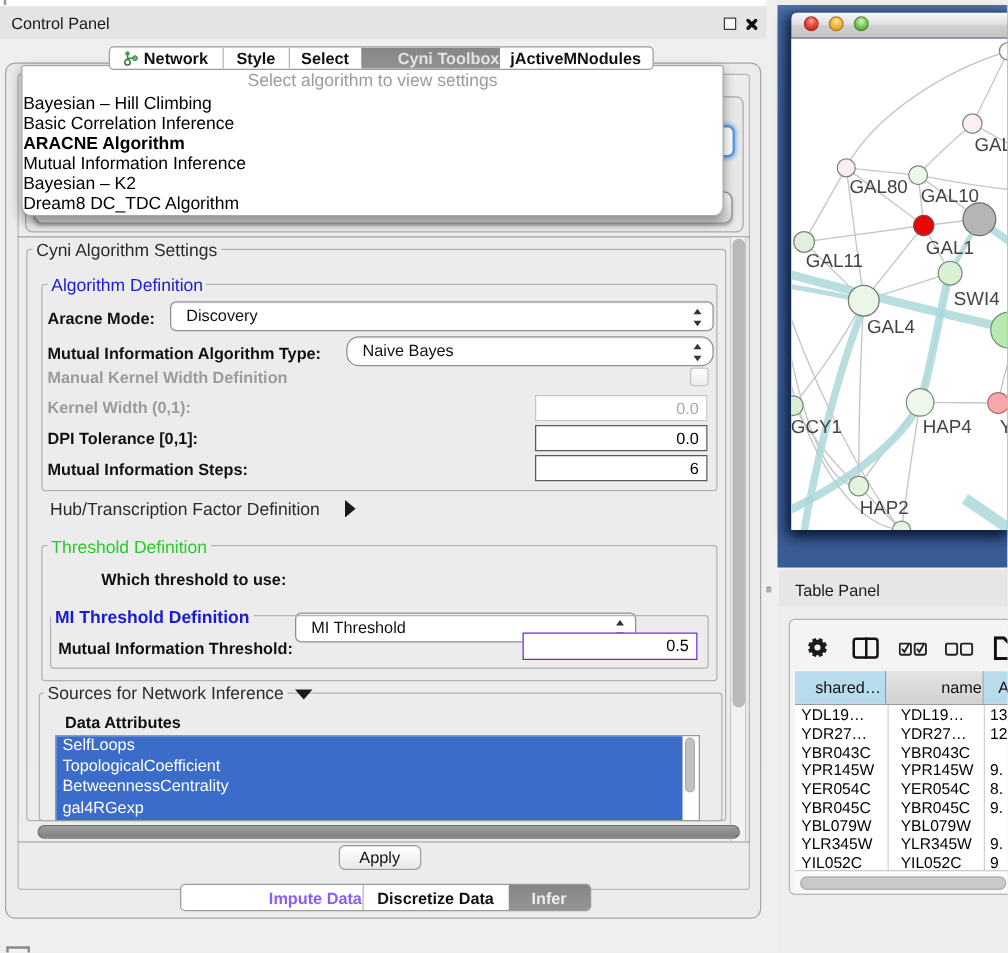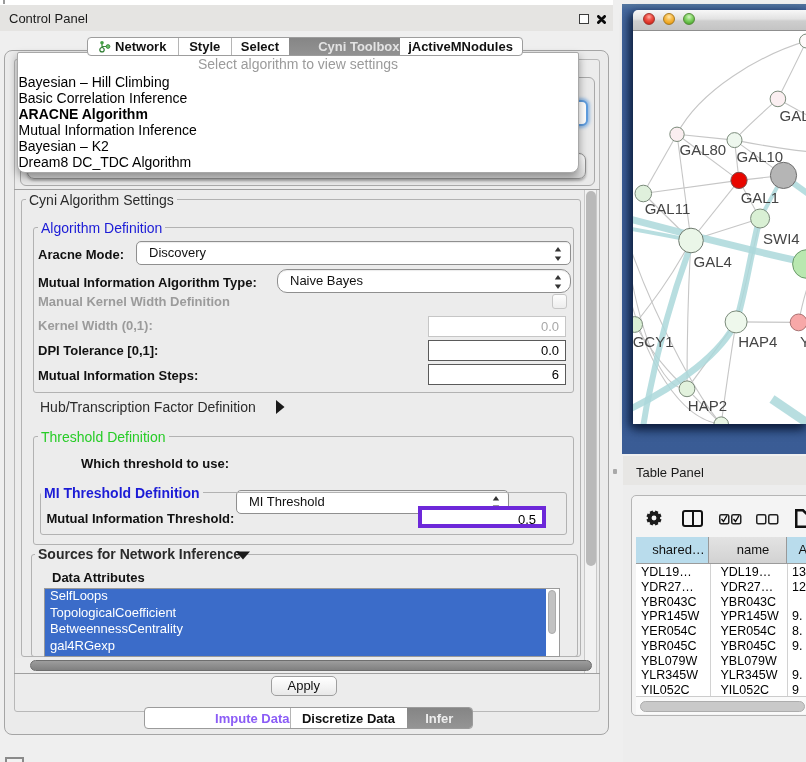--- a/index.html
+++ b/index.html
@@ -89,24 +89,24 @@
     <span class="ct">MI Threshold</span>
   <svg class="abs" style="right:8px;top:5px;" width="8" height="14" viewBox="0 0 8 14">
       <path d="M4 0 L7.2 4.4 L0.8 4.4 Z" fill="#333"></path>
       <path d="M4 14 L0.8 9.6 L7.2 9.6 Z" fill="#333"></path>
     </svg>
 </div>
 
 <div class="grp" style="left:39.5px;top:492px;width:527.5px;height:43px;"></div>
 <div class="gt" style="left:41px;top:485px;color:#1b1bd6;font-weight:bold;">MI Threshold Definition</div>
 <div class="lbl b" style="left:46.5px;top:511px;">Mutual Information Threshold:</div>
-<div class="fld" style="left:418px;top:506px;width:128px;height:22px;border:4px solid #6d28d9;line-height:20px;">0.5</div>
+<div class="fld" style="left:418px;top:506px;width:140px;height:22px;border:1px solid #6d28d9;line-height:20px;">0.5</div>
 
 <div class="grp" style="left:31px;top:554px;width:547px;height:103px;"></div>
-<div class="gt" style="left:35px;top:546px;color:#2b2b2b;font-weight:bold;">Sources for Network Inference</div>
+<div class="gt" style="left:35px;top:546px;color:#2b2b2b;">Sources for Network Inference</div>
 <svg class="abs" style="left:236px;top:551px;" width="14" height="9" viewBox="0 0 14 9">
     <path d="M0 0.5 L14 0.5 L7 8.5 Z" fill="#1a1a1a"></path>
   </svg>
 <div class="lbl b" style="left:36px;top:570px;margin-left:16px;">Data Attributes</div>
 
 <div class="abs" style="left:44px;top:588px;width:516px;height:69px;background:#fff;border:1px solid #9a9a9a;box-sizing:border-box;">
   <div class="abs" style="left:0;top:0;width:501px;height:67px;background:#3b6cc9;"></div>
   <div class="abs" style="left:5px;top:-1px;font-size:13px;color:#fff;line-height:16.5px;">SelfLoops<br>TopologicalCoefficient<br>BetweennessCentrality<br>gal4RGexp</div>
   <div class="abs" style="left:503px;top:1px;width:8px;height:44px;background:#c2c2c2;border:1px solid #ababab;border-radius:5px;box-sizing:border-box;"></div>
 </div>
@@ -247,21 +247,21 @@
     <svg class="abs" style="left:124px;top:18px;" width="23" height="11" viewBox="0 0 23 11">
         <rect x="0.75" y="0.75" width="9" height="9" rx="1.5" fill="none" stroke="#222" stroke-width="1.5"></rect>
         <rect x="12.75" y="0.75" width="9" height="9" rx="1.5" fill="none" stroke="#222" stroke-width="1.5"></rect>
       </svg>
     <svg class="abs" style="left:163px;top:13px;" width="14" height="19" viewBox="0 0 14 19">
         <path d="M1.25 1.25 L8 1.25 L12.75 6 L12.75 17.75 L1.25 17.75 Z" fill="none" stroke="#111" stroke-width="2.5"></path>
       </svg>
 
     <div class="abs" style="left:3.5px;top:41px;width:176.5px;height:27px;border-bottom:1px solid #9b9b9b;box-sizing:border-box;font-size:13px;color:#111;">
       <div class="abs" style="left:0;top:0;width:73px;height:26px;background:#b9dcec;border-right:1px solid #999;text-align:center;line-height:26px;box-sizing:border-box;padding-left:14px;">shared…</div>
-      <div class="abs" style="left:73px;top:0;width:78px;height:26px;background:linear-gradient(#e3e3e3,#d2d2d2);border-right:1px solid #999;text-align:center;line-height:26px;box-sizing:border-box;padding-left:12px;">name</div>
+      <div class="abs" style="left:73px;top:0;width:78px;height:26px;background:linear-gradient(#e3e3e3,#d2d2d2);border-right:1px solid #999;text-align:right;line-height:26px;box-sizing:border-box;padding-left:12px;">name</div>
       <div class="abs" style="left:151px;top:0;width:25.5px;height:26px;background:#b9dcec;text-align:left;line-height:26px;padding-left:12px;box-sizing:border-box;">A</div>
     </div>
 
     <div class="abs" style="left:3.5px;top:68px;width:176.5px;height:132px;background:#fff;overflow:hidden;font-size:12.5px;color:#000;">
       <div class="abs" style="left:74px;top:0;width:1px;height:140px;background:#d2d2d2;"></div>
       <div class="abs" style="left:151.5px;top:0;width:1px;height:140px;background:#d2d2d2;"></div>
       <div class="abs" style="left:5.5px;top:1px;line-height:14.75px;">YDL19…<br>YDR27…<br>YBR043C<br>YPR145W<br>YER054C<br>YBR045C<br>YBL079W<br>YLR345W<br>YIL052C</div>
       <div class="abs" style="left:85px;top:1px;line-height:14.75px;">YDL19…<br>YDR27…<br>YBR043C<br>YPR145W<br>YER054C<br>YBR045C<br>YBL079W<br>YLR345W<br>YIL052C</div>
       <div class="abs" style="left:156.5px;top:1px;line-height:14.75px;">13<br>12<br><br>9.<br>8.<br>9.<br><br>9.<br>9</div>
     </div>

